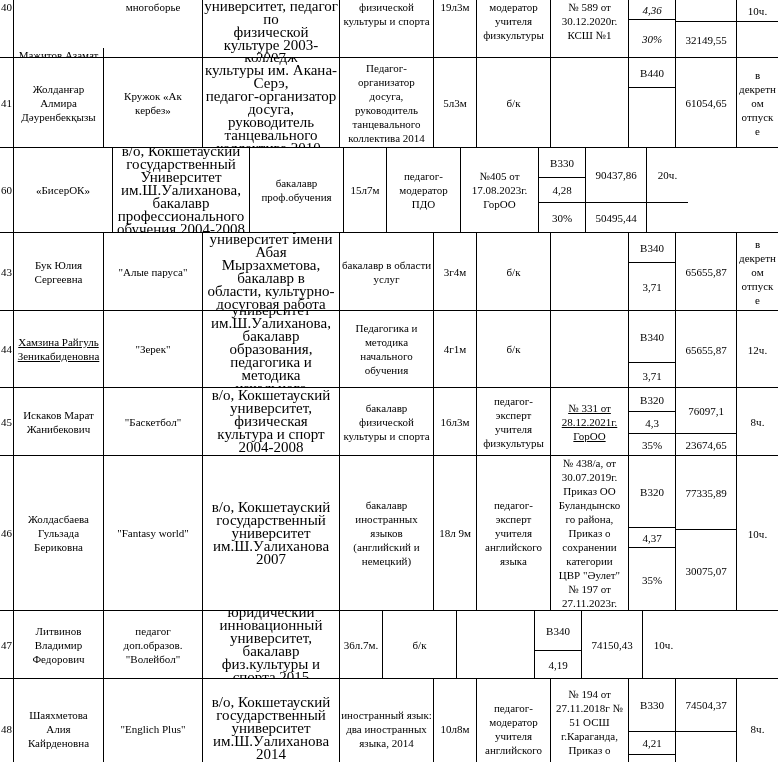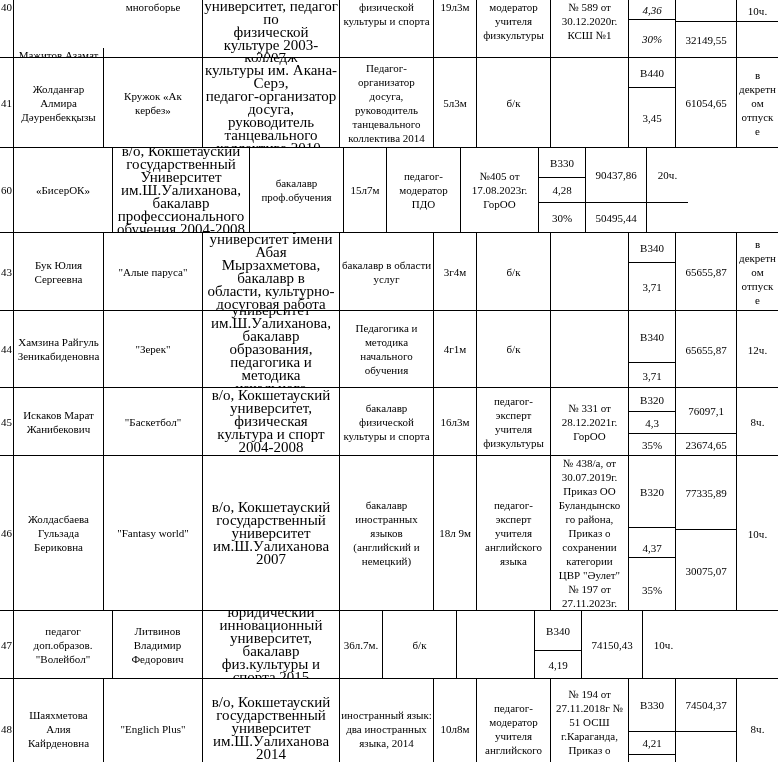--- a/index.html
+++ b/index.html
@@ -93,21 +93,21 @@
 коллектива 2010-2014</div>
         <div class="cell" style="width: 94px;">Педагог-
 организатор
 досуга,
 руководитель
 танцевального
 коллектива 2014</div>
         <div class="cell" style="width: 43px;">5л3м</div>
         <div class="cell" style="width: 74px;">б/к</div>
         <div class="cell" style="width: 78px;"></div>
-        <div class="cell stack" style="width: 47px;"><div class="subcell b" style="height: 30px;">В440</div><div class="subcell" style="height: 60px;">3,45</div></div>
+        <div class="cell stack" style="width: 47px;"><div class="subcell b" style="height: 30px;">В440</div></div>
         <div class="cell stack" style="width: 61px;"><div class="subcell" style="height: 90px;">61054,65</div></div>
         <div class="cell stack lastcol" style="width: 41px;"><div class="subcell" style="height: 90px;">в
 декретн
 ом
 отпуск
 е</div></div>
       </div>
       <div class="row" style="height: 85px;">
         <div class="cell" style="width: 14px;">60</div>
         <div class="cell" style="width: 99px;">«БисерОК»</div>
@@ -148,21 +148,21 @@
         <div class="cell stack" style="width: 47px;"><div class="subcell b" style="height: 30px;">В340</div><div class="subcell" style="height: 48px;">3,71</div></div>
         <div class="cell stack" style="width: 61px;"><div class="subcell" style="height: 78px;">65655,87</div></div>
         <div class="cell stack lastcol" style="width: 41px;"><div class="subcell" style="height: 78px;">в
 декретн
 ом
 отпуск
 е</div></div>
       </div>
       <div class="row" style="height: 77px;">
         <div class="cell" style="width: 14px;">44</div>
-        <div class="cell" style="width: 90px;">Хамзина Райгуль
+        <div class="cell" style="width: 90px; text-decoration: underline;">Хамзина Райгуль
 Зеникабиденовна</div>
         <div class="cell" style="width: 99px;">"Зерек"</div>
         <div class="cell edu" style="width: 137px;">в/о, Кокшетауский
 университет
 им.Ш.Уалиханова, бакалавр
 образования, педагогика и
 методика начального
 обучения, 2014</div>
         <div class="cell" style="width: 94px;">Педагогика и
 методика
@@ -184,21 +184,21 @@
 университет, физическая
 культура и спорт 2004-2008</div>
         <div class="cell" style="width: 94px;">бакалавр
 физической
 культуры и спорта</div>
         <div class="cell" style="width: 43px;">16л3м</div>
         <div class="cell" style="width: 74px;">педагог-
 эксперт
 учителя
 физкультуры</div>
-        <div class="cell" style="width: 78px;">№ 331 от
+        <div class="cell" style="width: 78px; text-decoration: underline;">№ 331 от
 28.12.2021г.
 ГорОО</div>
         <div class="cell stack" style="width: 47px;"><div class="subcell b" style="height: 24px;">В320</div><div class="subcell b" style="height: 22px;">4,3</div><div class="subcell" style="height: 22px;">35%</div></div>
         <div class="cell stack" style="width: 61px;"><div class="subcell b" style="height: 46px;">76097,1</div><div class="subcell" style="height: 22px;">23674,65</div></div>
         <div class="cell stack lastcol" style="width: 41px;"><div class="subcell" style="height: 68px;">8ч.</div></div>
       </div>
       <div class="row" style="height: 155px;">
         <div class="cell" style="width: 14px;">46</div>
         <div class="cell" style="width: 90px;">Жолдасбаева
 Гульзада
@@ -223,32 +223,32 @@
 30.07.2019г.
 Приказ ОО
 Буландынско
 го района,
 Приказ о
 сохранении
 категории
 ЦВР "Әулет"
 № 197 от
 27.11.2023г.</div>
-        <div class="cell stack" style="width: 47px;"><div class="subcell b" style="height: 72px;">В320</div><div class="subcell b" style="height: 20px; margin-top: 10px;">4,37</div><div class="subcell" style="height: 63px;">35%</div></div>
+        <div class="cell stack" style="width: 47px;"><div class="subcell b" style="height: 72px;">В320</div><div class="subcell b" style="height: 20px;">4,37</div><div class="subcell" style="height: 63px;">35%</div></div>
         <div class="cell stack" style="width: 61px;"><div class="subcell b" style="height: 74px;">77335,89</div><div class="subcell" style="height: 81px;">30075,07</div></div>
         <div class="cell stack lastcol" style="width: 41px;"><div class="subcell" style="height: 155px;">10ч.</div></div>
       </div>
       <div class="row" style="height: 68px;">
         <div class="cell" style="width: 14px;">47</div>
+        <div class="cell" style="width: 90px;">Литвинов
+Владимир
+Федорович</div>
         <div class="cell" style="width: 99px;">педагог
 доп.образов.
 "Волейбол"</div>
-        <div class="cell" style="width: 90px;">Литвинов
-Владимир
-Федорович</div>
         <div class="cell edu" style="width: 137px;">юридический
 инновационный
 университет, бакалавр
 физ.культуры и спорта 2015</div>
         <div class="cell" style="width: 43px;">36л.7м.</div>
         <div class="cell" style="width: 74px;">б/к</div>
         <div class="cell" style="width: 78px;"></div>
         <div class="cell stack" style="width: 47px;"><div class="subcell b" style="height: 40px;">В340</div><div class="subcell" style="height: 28px;">4,19</div></div>
         <div class="cell stack" style="width: 61px;"><div class="subcell" style="height: 68px;">74150,43</div></div>
         <div class="cell stack lastcol" style="width: 41px;"><div class="subcell" style="height: 68px;">10ч.</div></div>

